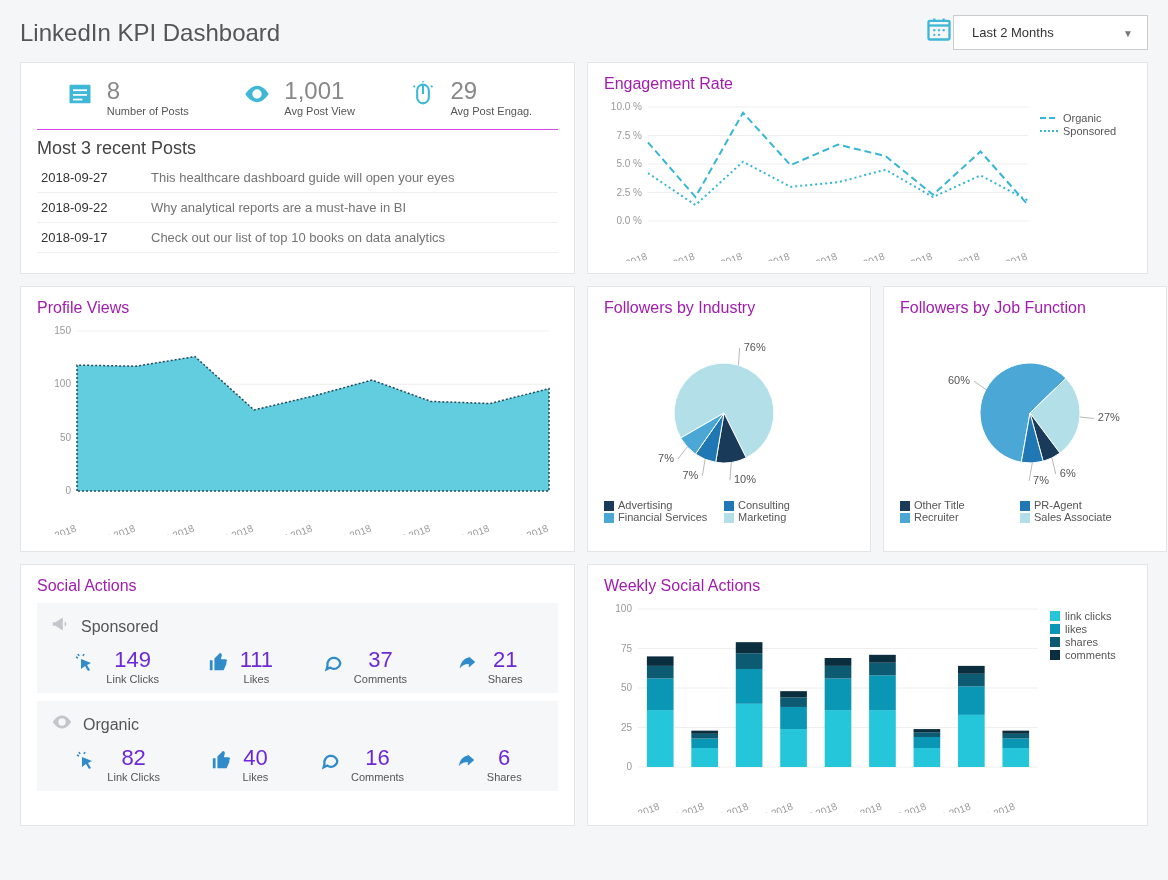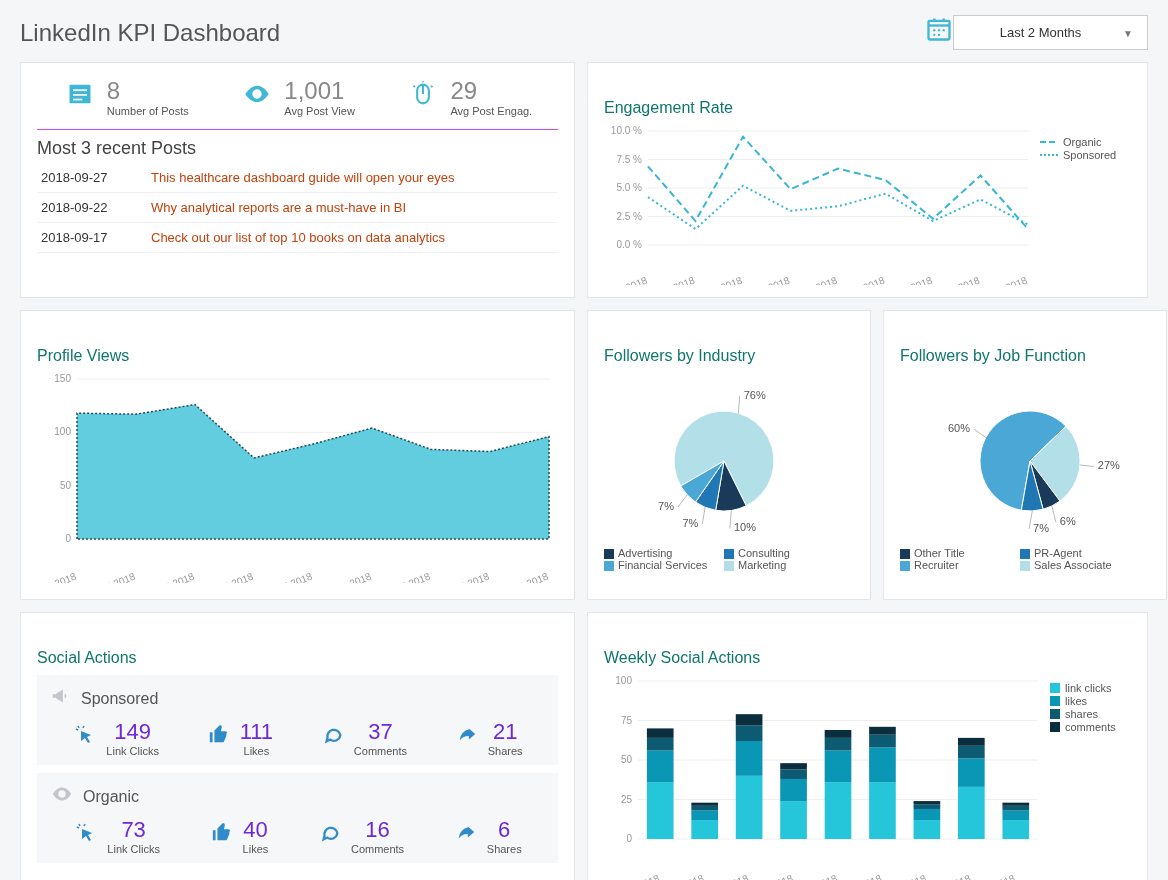--- a/index.html
+++ b/index.html
@@ -11,56 +11,56 @@
     padding: 15px 20px;
     color: #333;
   }
   .header {
     display: flex;
     align-items: center;
     justify-content: space-between;
     margin-bottom: 12px;
   }
   .title { font-size: 24px; font-weight: 400; color: #555; }
-  .date-controls { display: flex; align-items: center; gap: 0; text-align: center; }
+  .date-controls { display: flex; align-items: center; gap: 0; }
   .cal-icon { color: #3fb7d7; font-size: 26px; }
   .date-select {
     border: 1px solid #ccc;
     background: #fff;
     padding: 9px 38px 9px 18px;
     font-size: 13px;
     color: #333;
     position: relative;
     min-width: 195px;
   }
   .date-select .chev { position: absolute; right: 14px; top: 12px; font-size: 10px; color: #777; }
 
   .grid { display: flex; flex-direction: column; gap: 12px; }
   .row { display: flex; gap: 12px; }
   .card {
     background: #fff;
     border: 1px solid #e3e5e8;
     padding: 12px 16px;
   }
-  .card-title { font-size: 16px; color: #0f766e; margin-bottom: 8px; font-weight: 400; margin-top: 24px; }
+  .card-title { font-size: 16px; color: #a21caf; margin-bottom: 8px; font-weight: 400; }
 
   
   .card-posts { flex: 0 0 555px; }
   .card-engage { flex: 1; }
   .kpi-row { display: flex; justify-content: space-around; padding: 2px 0 8px; }
   .kpi { display: flex; align-items: center; gap: 10px; }
   .kpi .ico { color: #3fb7d7; font-size: 28px; width: 34px; text-align:center; }
   .kpi .vals .num { font-size: 24px; color: #888; font-weight: 400; }
   .kpi .vals .lbl { font-size: 11px; color: #555; text-align: center; }
   .sub-head {
     font-size: 18px; color: #444; font-weight: 400;
     border-top: 1px solid #d946ef; padding-top: 8px; margin-top: 4px;
   }
   table.recent { width: 100%; border-collapse: collapse; margin-top: 4px; }
-  table.recent td { border-bottom: 1px solid #f0f0f0; padding: 7px 4px; font-size: 13px; color:#c2410c; }
+  table.recent td { border-bottom: 1px solid #f0f0f0; padding: 7px 4px; font-size: 13px; color:#737373; }
   table.recent td:first-child { width: 110px; color: #333; }
   .axis-label { font-size: 10px; fill: #999; }
   .tick-line { stroke: #eee; stroke-width: 1; }
 
   
   .card-profile { flex: 0 0 555px; }
   .card-industry { flex: 1; }
   .card-job { flex: 1; }
 
   .pie-legend { font-size: 11px; color: #555; }
@@ -337,21 +337,21 @@
               </svg></span>
             <span>Organic</span>
           </div>
         <div class="social-metrics">
           <div class="social-metric">
               <span class="sicon"><svg width="24" height="24" viewBox="0 0 24 24" fill="#2f8bc9">
                   <path d="M8 8l10 4-4 2 3 5-2 1-3-5-4 3V8z"></path>
                   <path d="M5 3l1 2M3 6l2 1M11 3l-1 2" stroke="#2f8bc9" stroke-width="1.6"></path>
                 </svg></span>
               <span class="sv">
-                <div class="num">73</div>
+                <div class="num">82</div>
                 <div class="lbl">Link Clicks</div>
               </span>
             </div>
           <div class="social-metric">
               <span class="sicon"><svg width="22" height="22" viewBox="0 0 24 24" fill="#2f8bc9">
                   <path d="M2 20h3V9H2v11zm19-10c0-1-1-2-2-2h-5l1-4V3c0-.5-.2-1-.6-1.4L13 1 7 7v13h10l3-7v-3z"></path>
                 </svg></span>
               <span class="sv">
                 <div class="num">40</div>
                 <div class="lbl">Likes</div>

